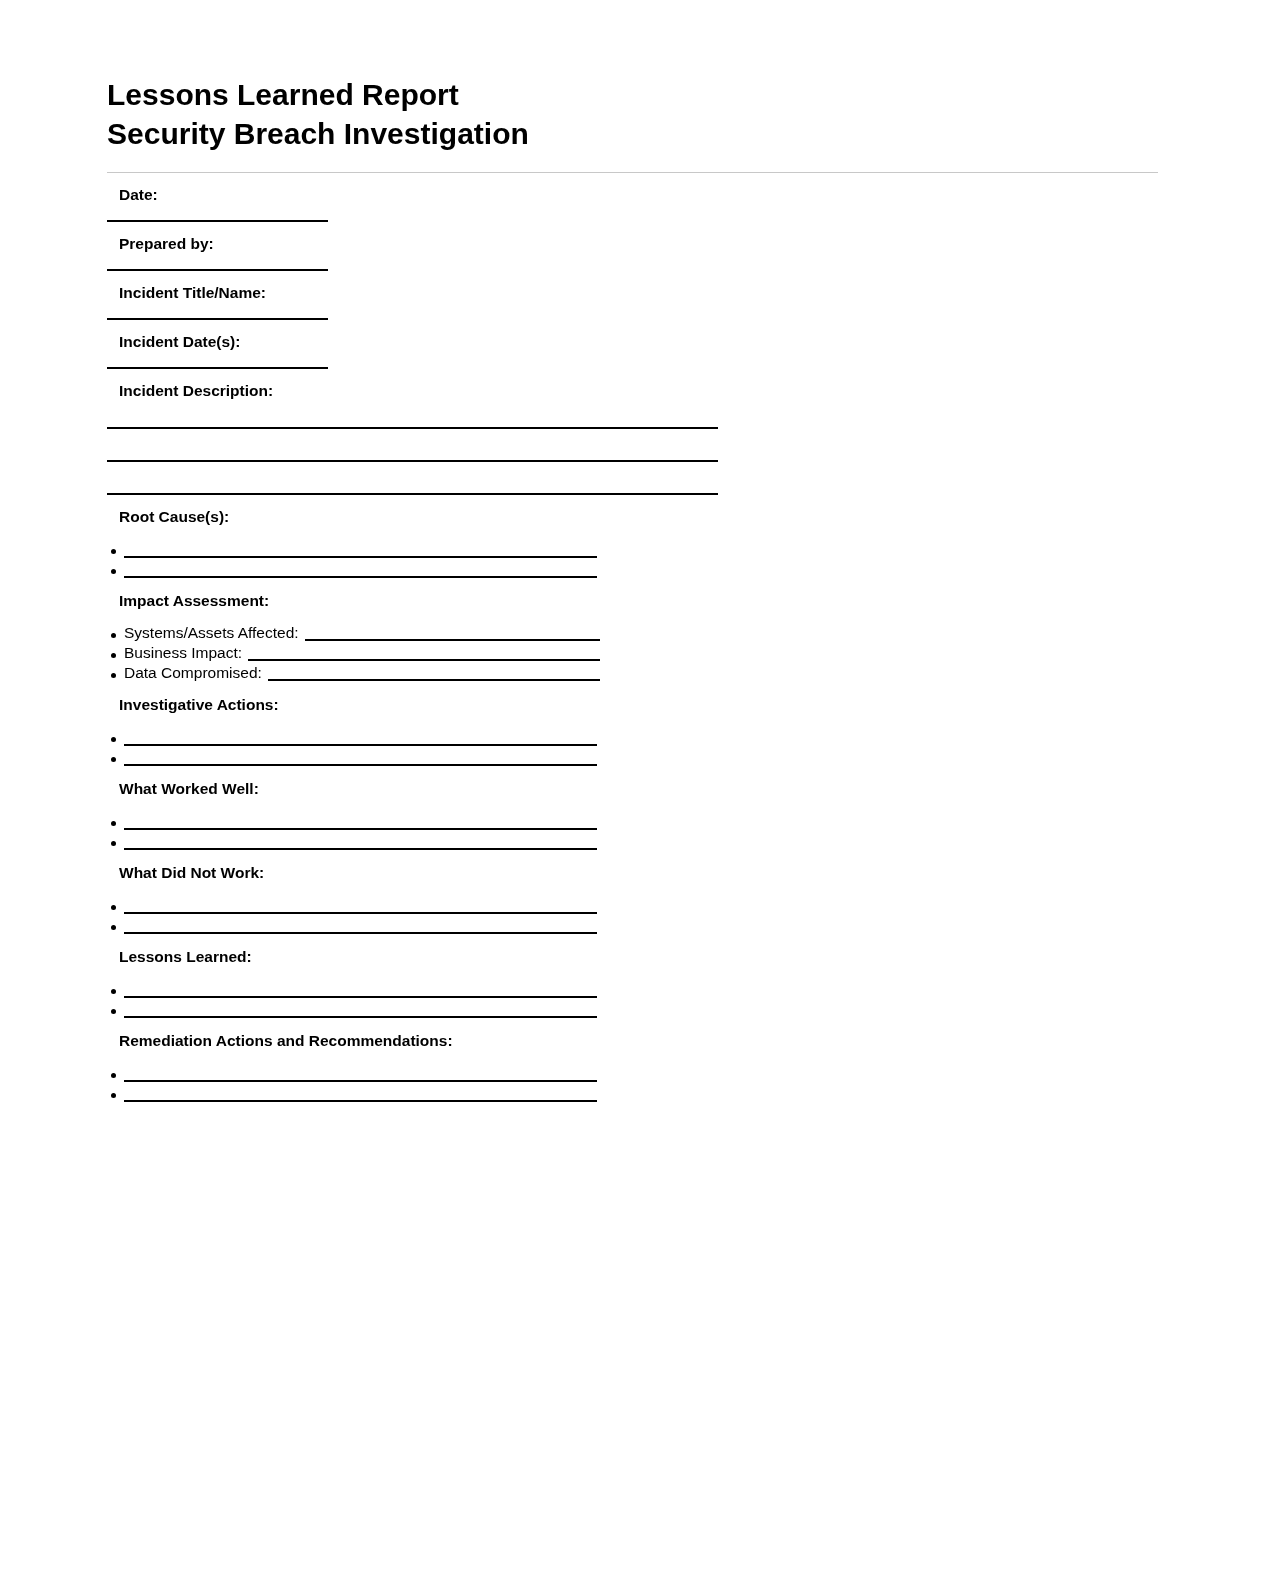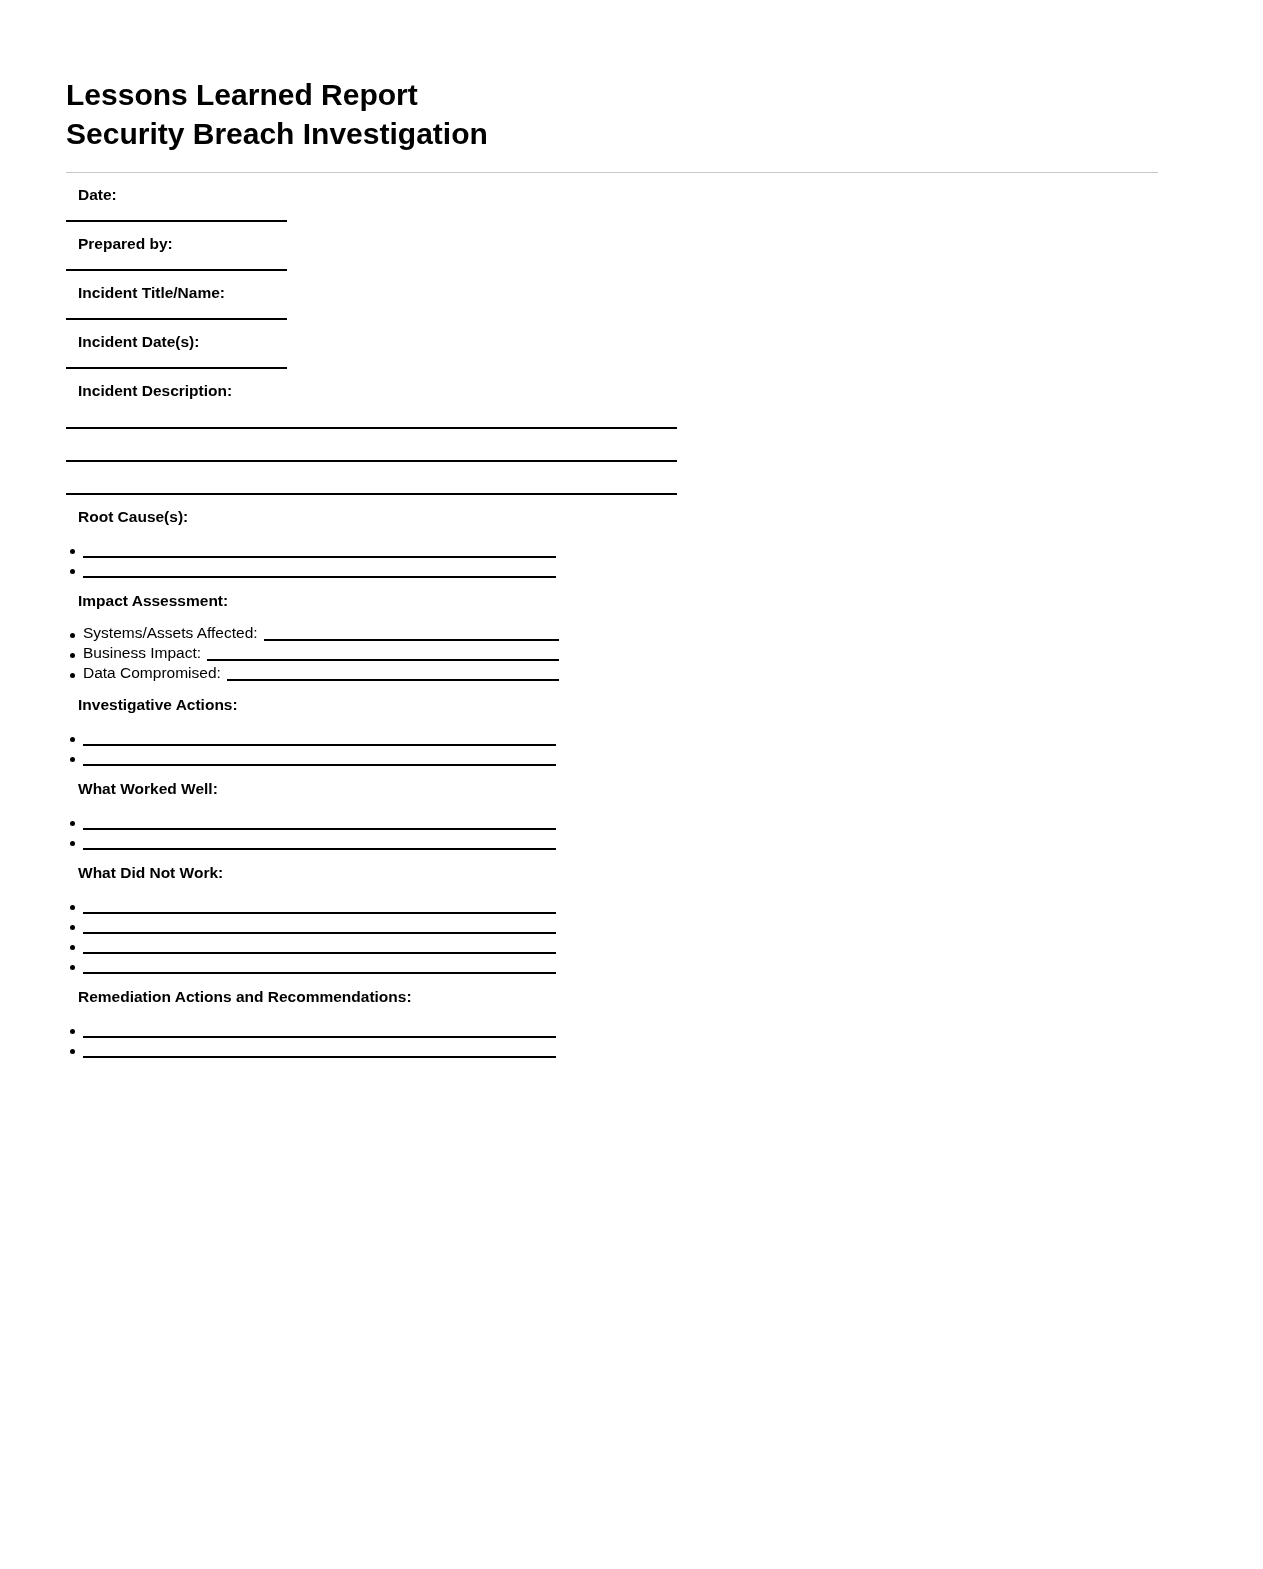--- a/index.html
+++ b/index.html
@@ -9,21 +9,21 @@
   }
   body {
     width: 1263px;
     height: 1569px;
     overflow: hidden;
     font-family: "Liberation Sans", sans-serif;
     font-size: 15.5px;
     color: #000000;
   }
   .page {
-    padding: 75px 105px 0 66px;
+    padding: 75px 105px 0 107px;
     box-sizing: border-box;
   }
   h1.doc-title {
     font-size: 30px;
     line-height: 39px;
     font-weight: 700;
     margin: 0;
     color: #000;
   }
   hr.divider {
@@ -182,20 +182,21 @@
     <li>
         <span class="dot"></span>
         <span class="bl std"></span>
       </li>
     <li>
         <span class="dot"></span>
         <span class="bl std"></span>
       </li>
   </ul>
 
+  <p class="lbl mt33">Lessons Learned:</p>
   <ul class="blist mt4">
     <li>
         <span class="dot"></span>
         <span class="bl std"></span>
       </li>
     <li>
         <span class="dot"></span>
         <span class="bl std"></span>
       </li>
   </ul>

